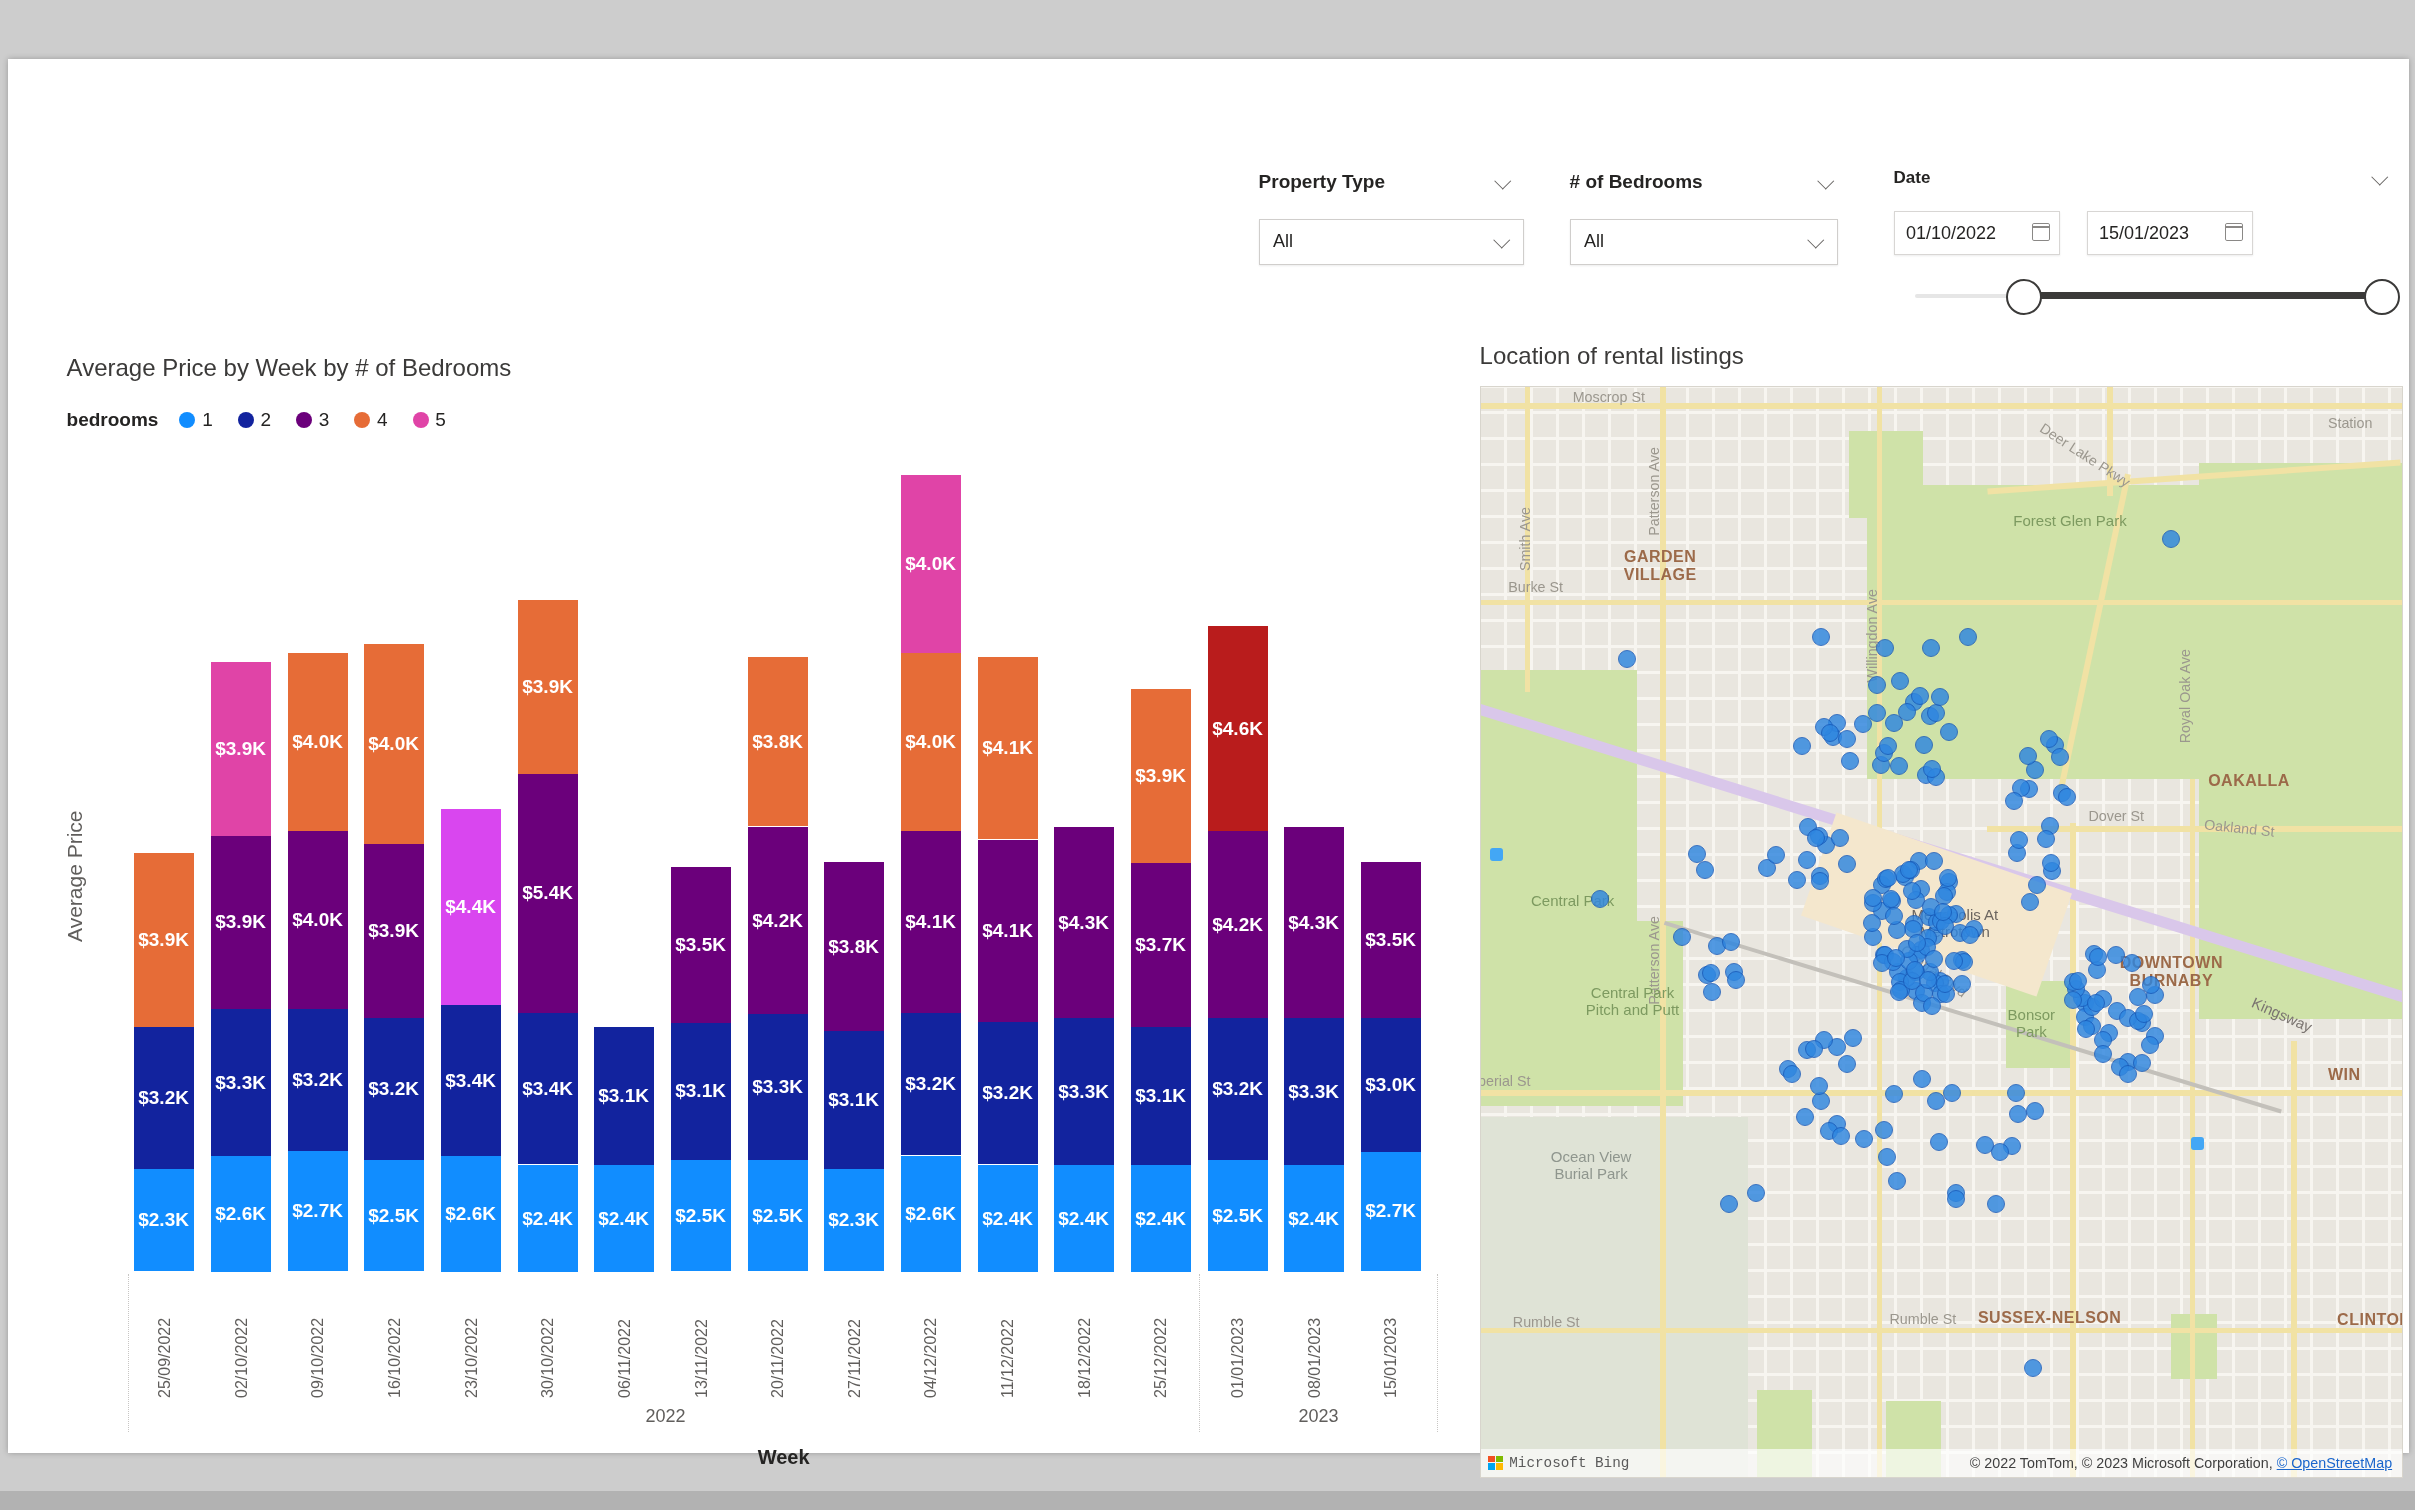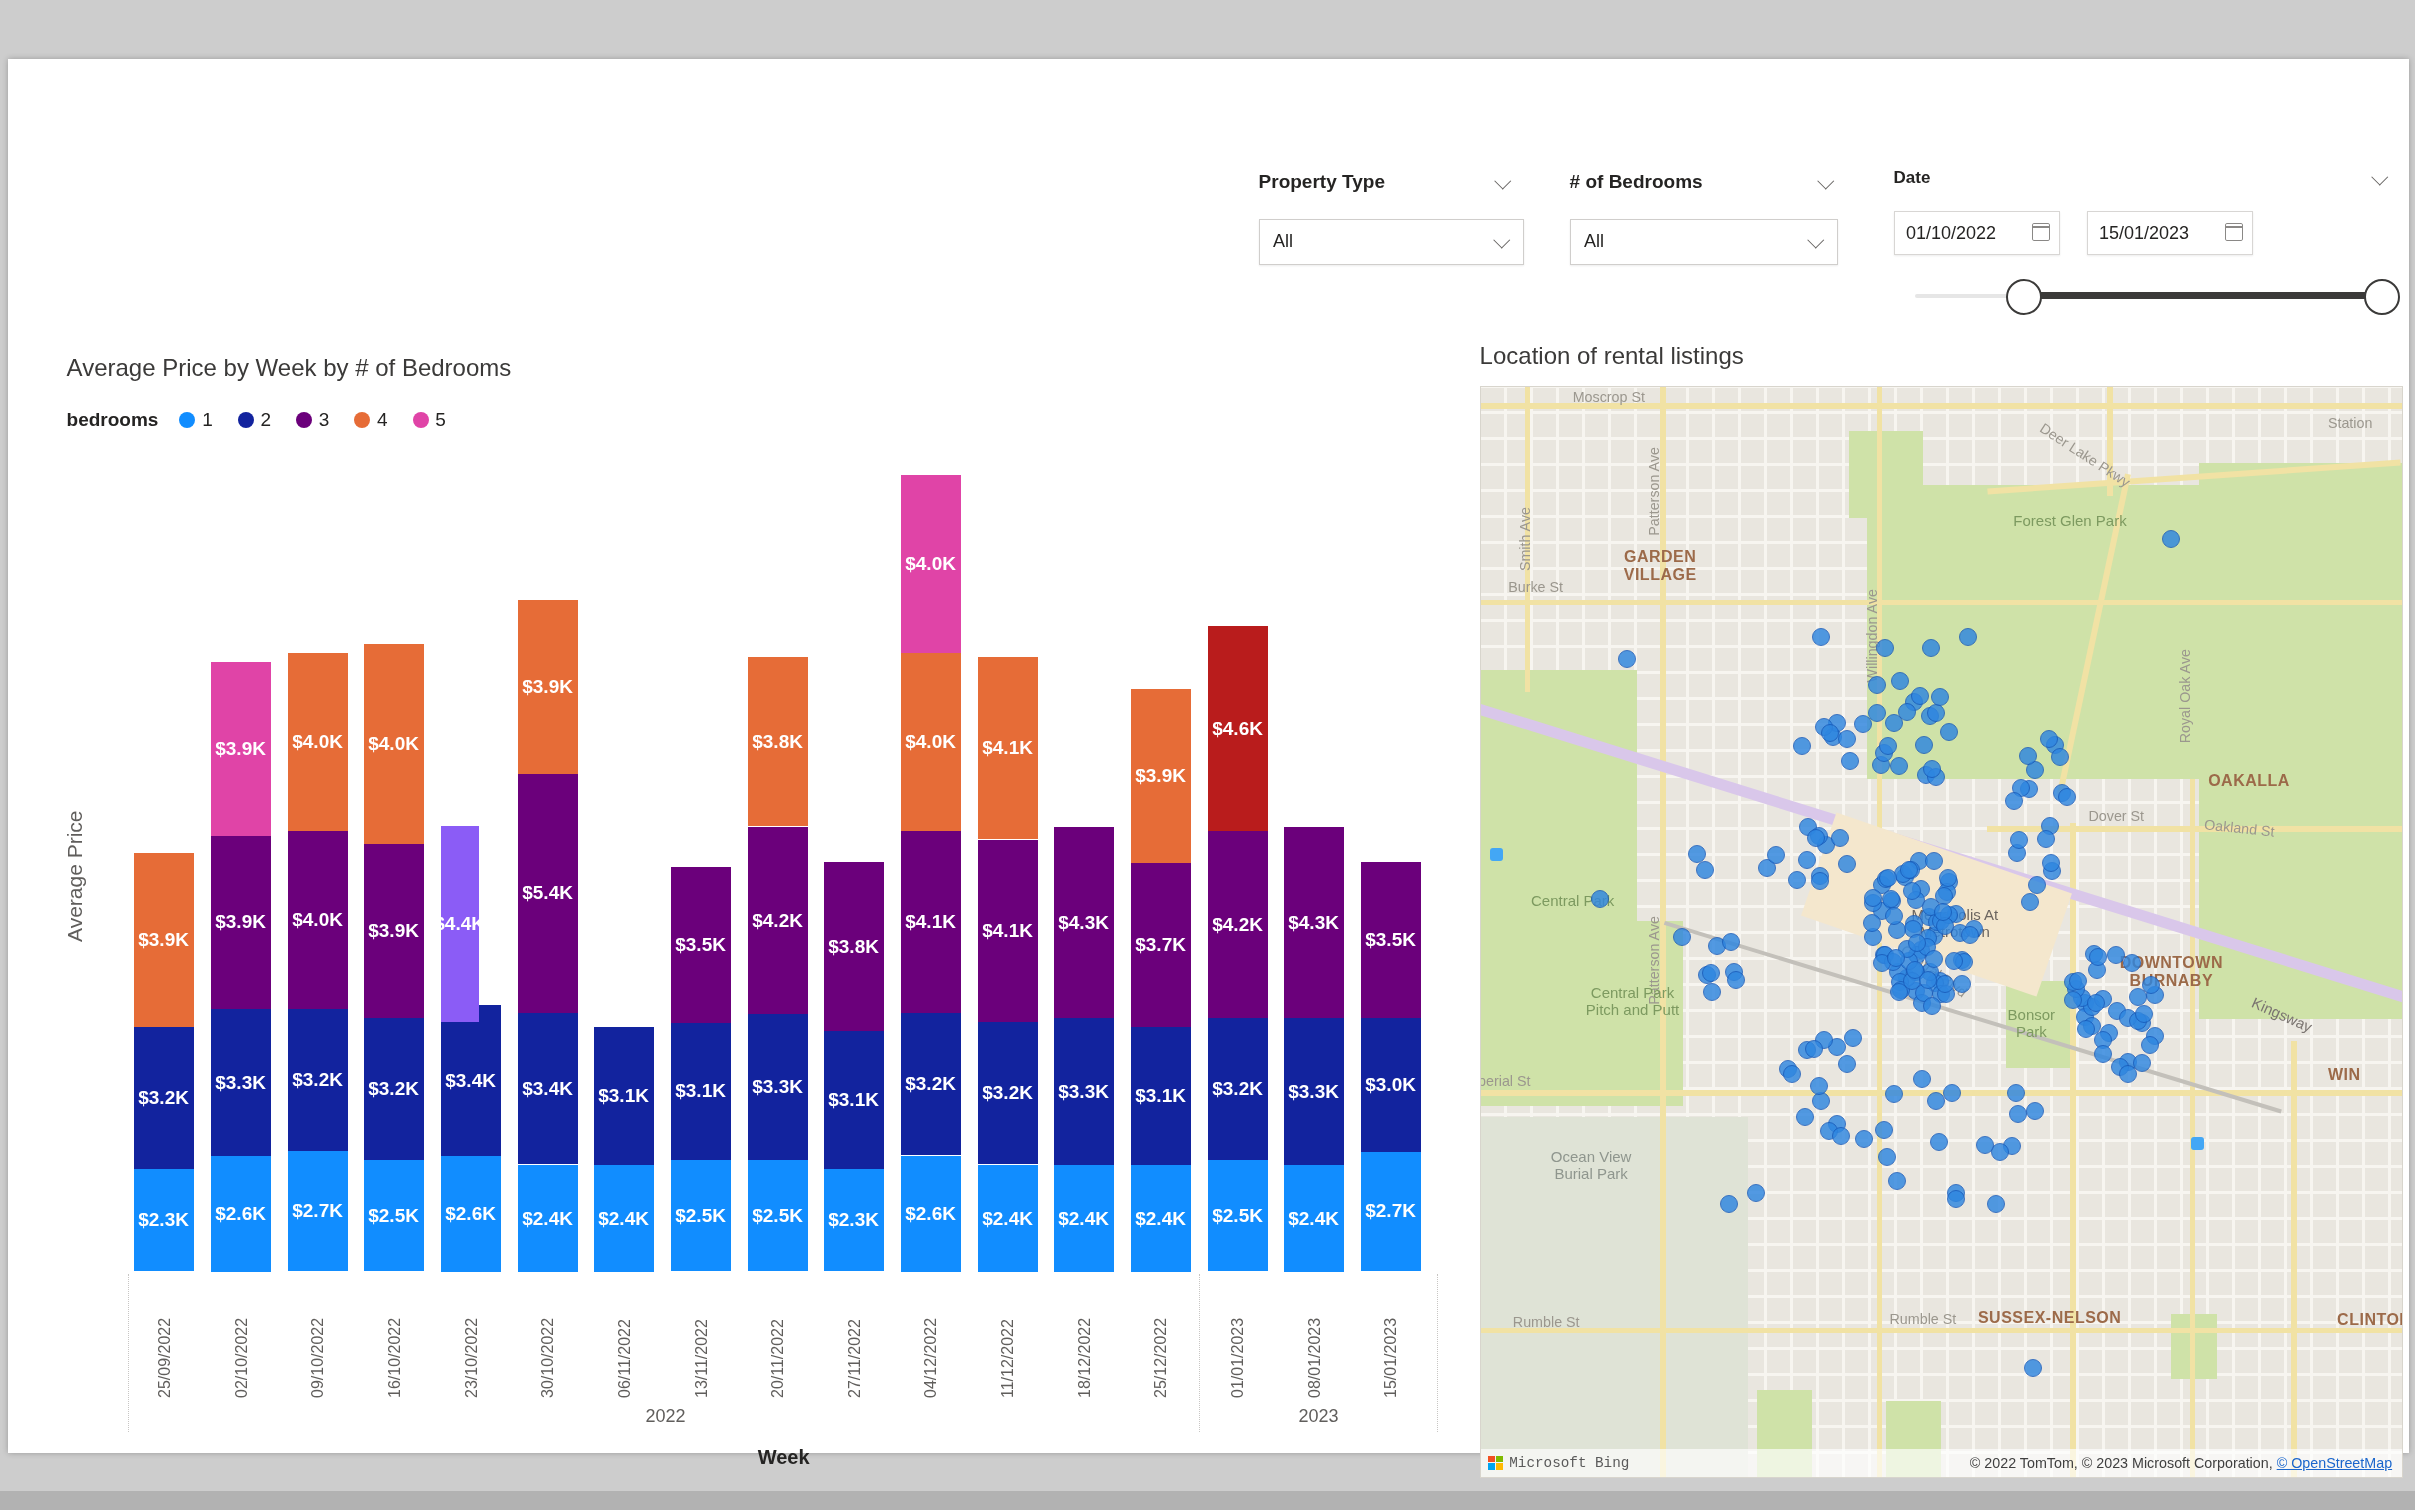--- a/index.html
+++ b/index.html
@@ -184,21 +184,21 @@
         <div class="seg" style="left: 356px; top: 585px; width: 60px; height: 200px; background: rgb(230, 108, 55);">
           <span class="seglab">$4.0K</span>
         </div>
         <span class="xlab" style="left: 378px; top: 1339px;">16/10/2022</span>
         <div class="seg" style="left: 433px; top: 1097px; width: 60px; height: 116px; background: rgb(17, 141, 255);">
           <span class="seglab">$2.6K</span>
         </div>
         <div class="seg" style="left: 433px; top: 946px; width: 60px; height: 151px; background: rgb(18, 35, 158);">
           <span class="seglab">$3.4K</span>
         </div>
-        <div class="seg" style="left: 433px; top: 750px; width: 38px; height: 196px; background: #8b5cf6; margin-top: 17px;">
+        <div class="seg" style="left: 433px; top: 750px; width: 60px; height: 196px; background: #d946ef;">
           <span class="seglab">$4.4K</span>
         </div>
         <span class="xlab" style="left: 455px; top: 1339px;">23/10/2022</span>
         <div class="seg" style="left: 510px; top: 1106px; width: 60px; height: 107px; background: rgb(17, 141, 255);">
           <span class="seglab">$2.4K</span>
         </div>
         <div class="seg" style="left: 510px; top: 954px; width: 60px; height: 151px; background: rgb(18, 35, 158);">
           <span class="seglab">$3.4K</span>
         </div>
         <div class="seg" style="left: 510px; top: 714px; width: 60px; height: 240px; background: rgb(107, 0, 123);">

